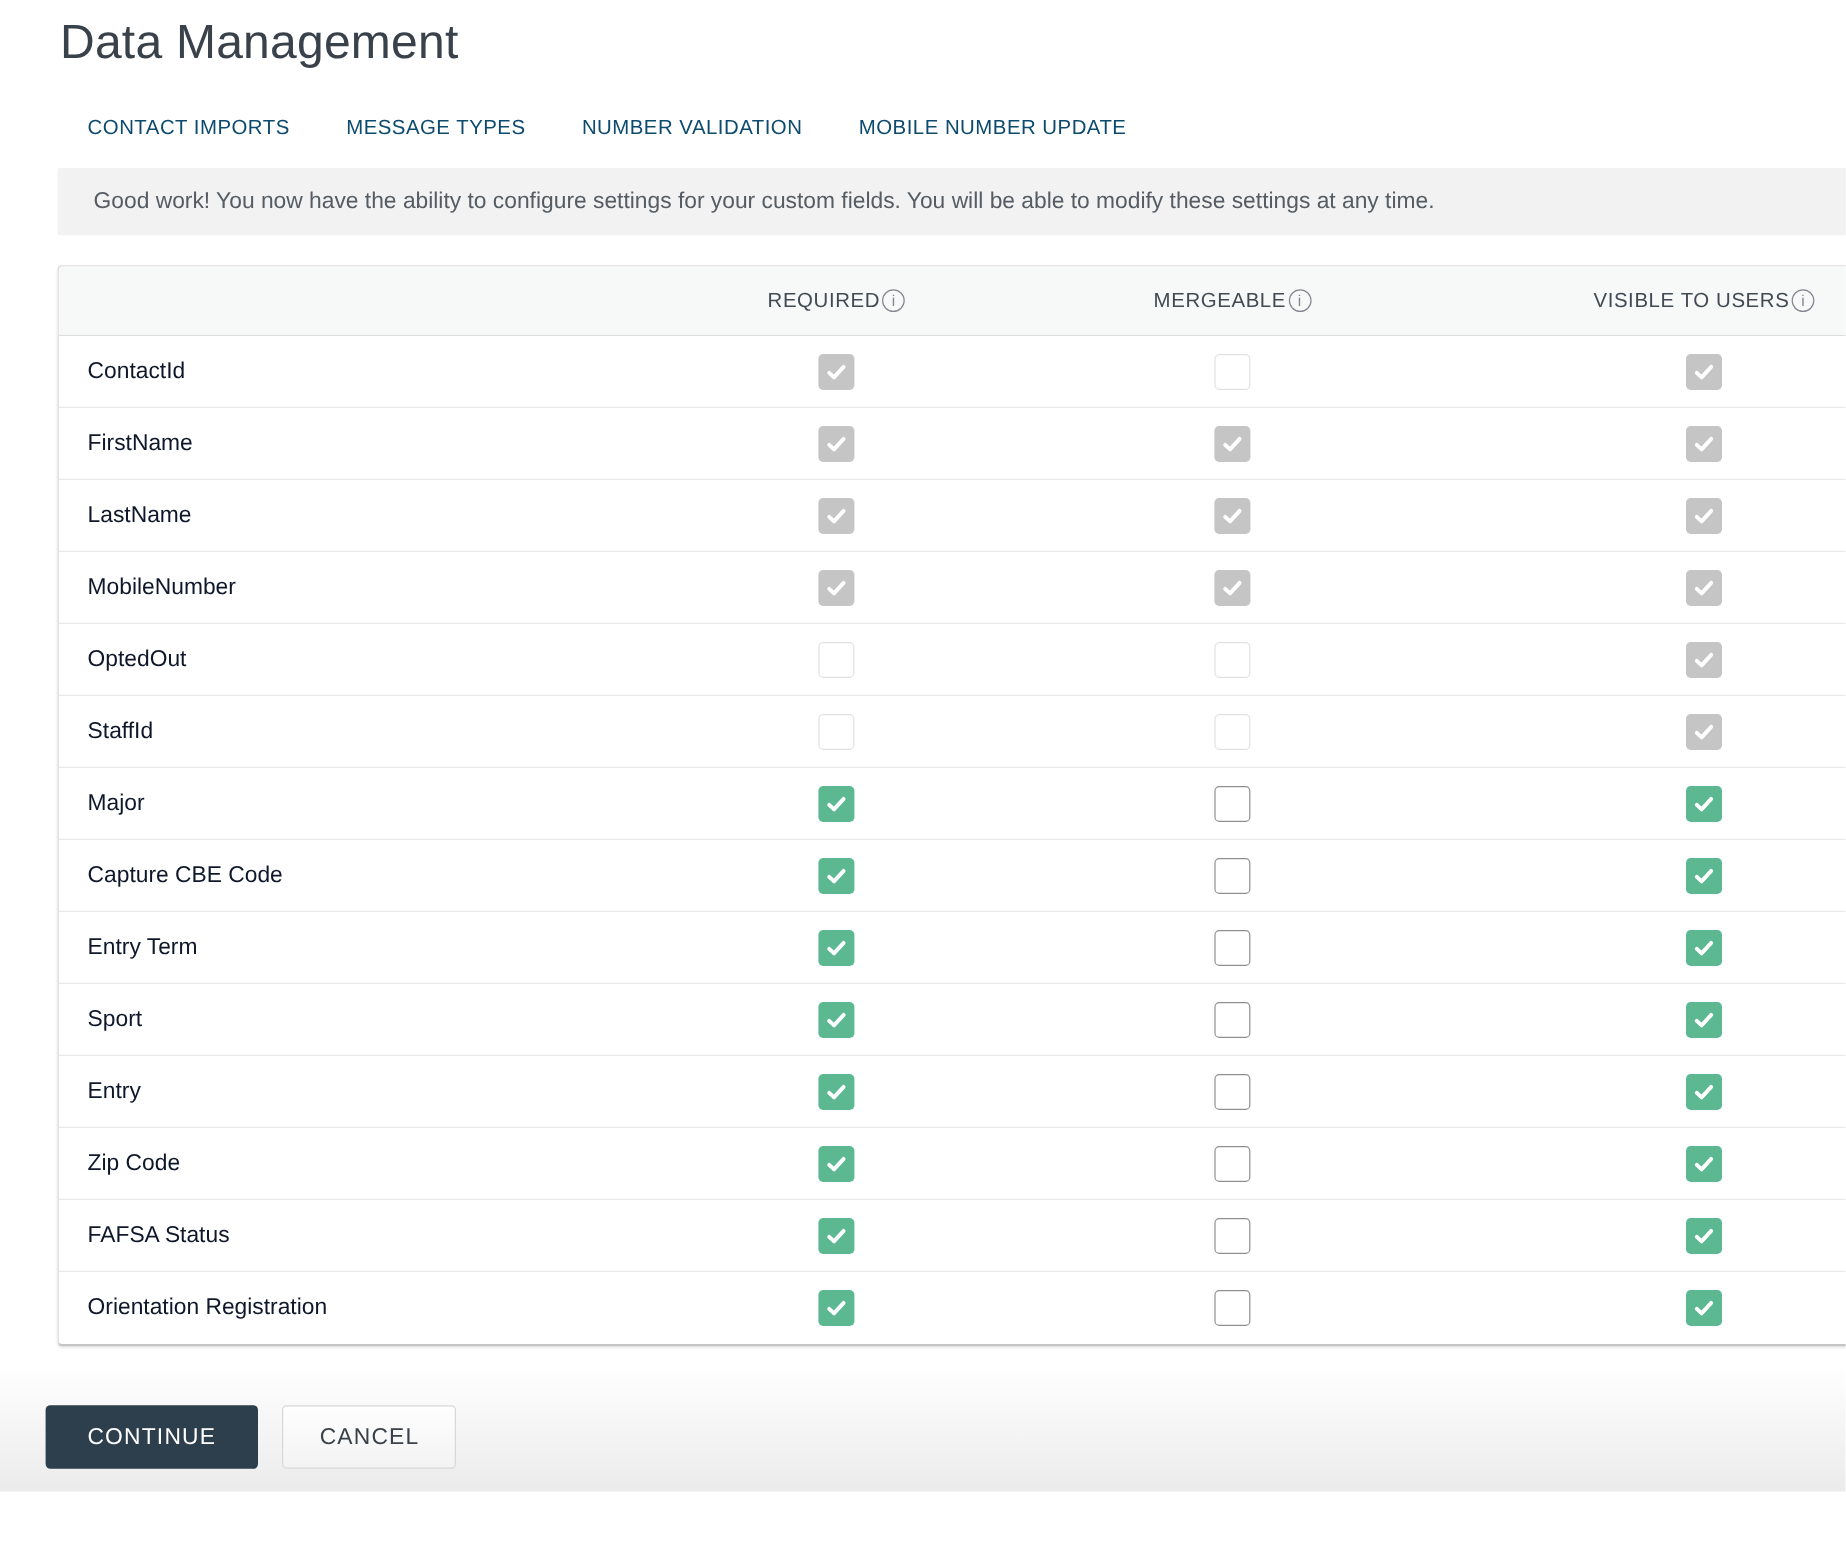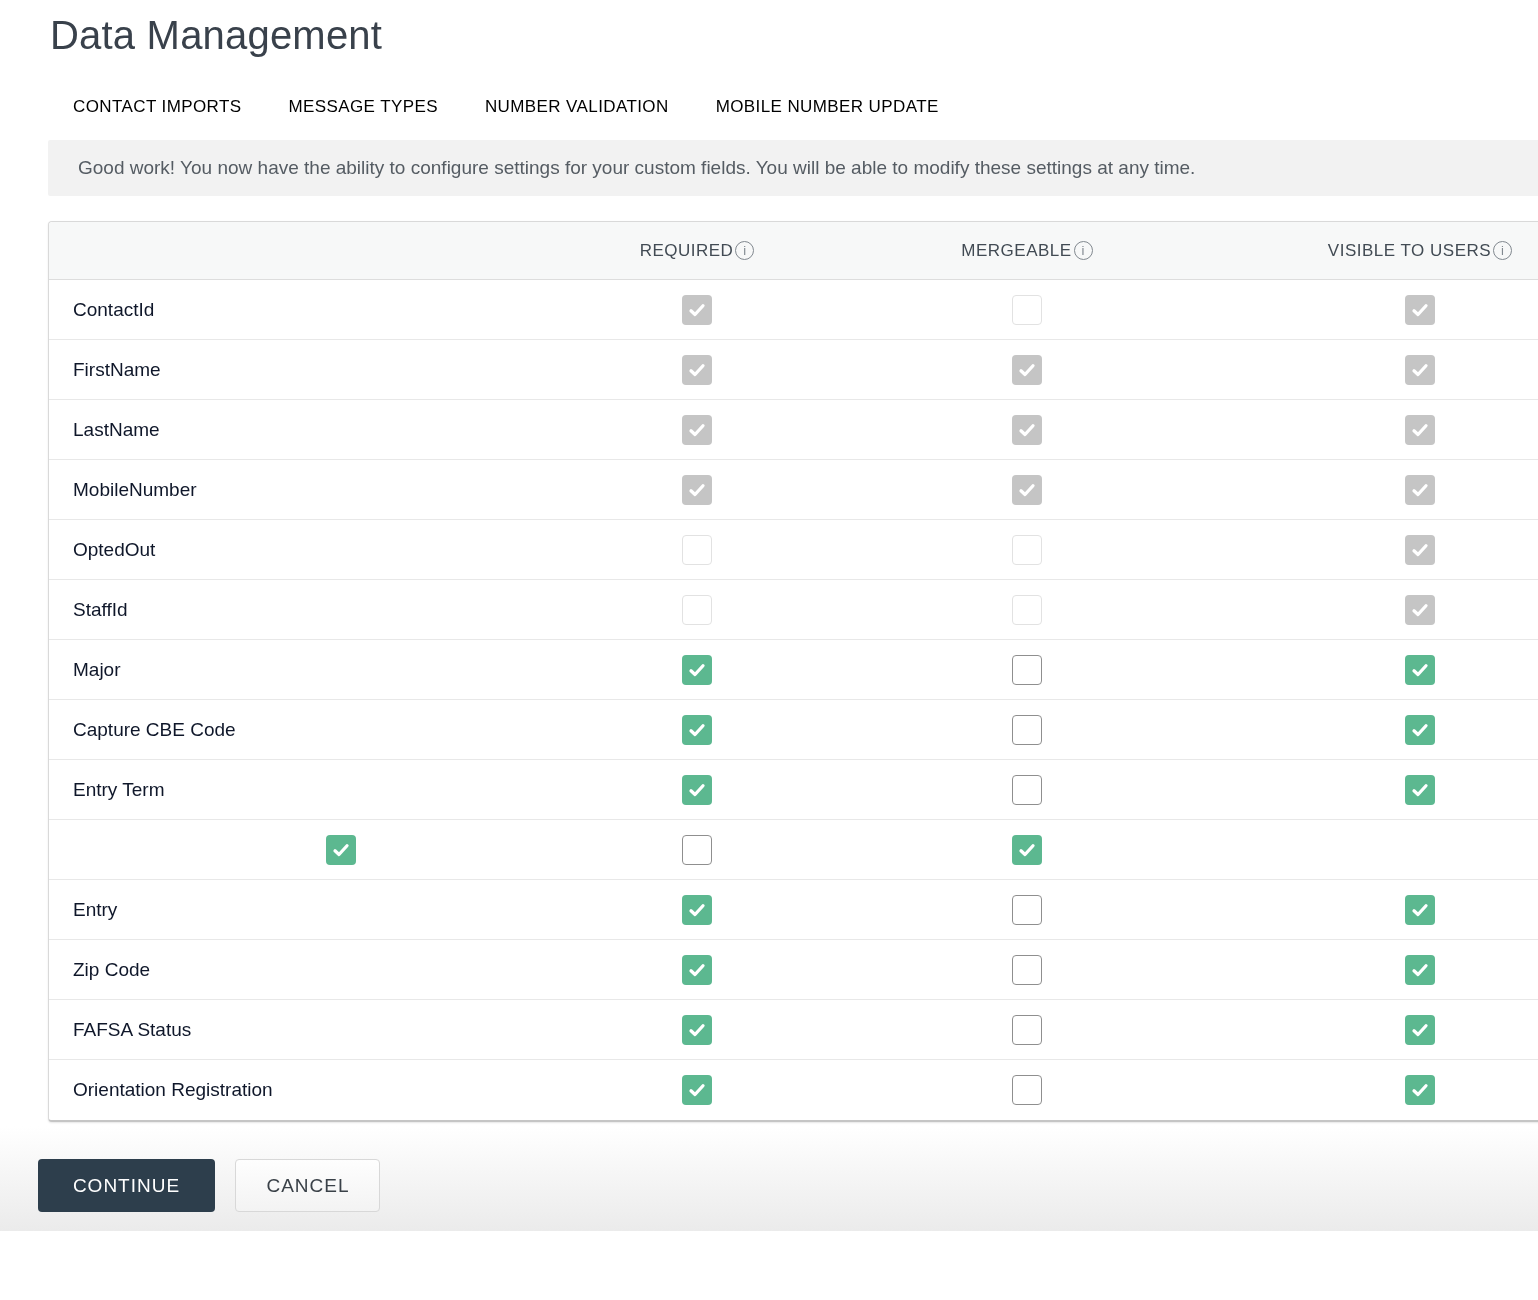--- a/index.html
+++ b/index.html
@@ -7,21 +7,21 @@
   .page { width:1538px; }
   .content { padding-left:48px; width:1538px; }
 
   .page-title {
     font-size:40px; font-weight:300; color:#39414b;
     padding:13px 0 0 2px; letter-spacing:0.2px;
   }
 
   .tabs {
     display:flex; gap:47px; margin-top:39px; padding-left:25px;
-    font-size:17px; color:#000000; letter-spacing:0.4px;
+    font-size:17px; color:#0c4a6e; letter-spacing:0.4px;
   }
   .tab { cursor:pointer; white-space:nowrap; }
 
   .banner {
     margin-top:23px; width:1500px; background:#f2f2f2; border-radius:2px;
     padding:17px 20px 17px 30px; font-size:19px; color:#555c63; line-height:22px;
   }
 
   .table {
     margin-top:25px; width:1500px; background:#fff;
@@ -56,21 +56,21 @@
     display:flex; align-items:center; justify-content:center;
   }
   .checkbox.on            { background:#5cb890; cursor:pointer; }
   .checkbox.on-disabled   { background:#c5c5c5; }
   .checkbox.off           { background:#ffffff; border:1px solid #8f8f8f; cursor:pointer; }
   .checkbox.off-disabled  { background:#ffffff; border:1px solid #e2e2e2; }
   .checkbox svg { display:none; }
   .checkbox.on svg, .checkbox.on-disabled svg { display:block; }
 
   .footer {
-    margin-top:4px; width:1538px; height:105px;
+    margin-top:16px; width:1538px; height:105px;
     background:linear-gradient(180deg, #ffffff 0%, #ebebeb 100%);
     padding:33px 0 0 38px;
   }
   .btn {
     height:53px; border-radius:4px; font-size:19px; letter-spacing:1px;
     font-family:"Liberation Sans",sans-serif; cursor:pointer;
   }
   .btn-continue {
     width:177px; background:#2d3e4c; color:#ffffff; border:none;
   }
@@ -318,20 +318,21 @@
     <div class="cb-cell">
       <span class="checkbox on">
         <svg width="20" height="20" viewBox="0 0 16 16">
           <path d="M3.2 8.6 L6.4 11.6 L12.8 4.6" fill="none" stroke="#ffffff" stroke-width="2.6" stroke-linecap="round" stroke-linejoin="round"></path>
         </svg>
       </span>
     </div>
   </div>
 
   <div class="row">
+    <div class="row-label">Sport</div>
     <div class="cb-cell">
       <span class="checkbox on">
         <svg width="20" height="20" viewBox="0 0 16 16">
           <path d="M3.2 8.6 L6.4 11.6 L12.8 4.6" fill="none" stroke="#ffffff" stroke-width="2.6" stroke-linecap="round" stroke-linejoin="round"></path>
         </svg>
       </span>
     </div>
     <div class="cb-cell">
       <span class="checkbox off">
         

